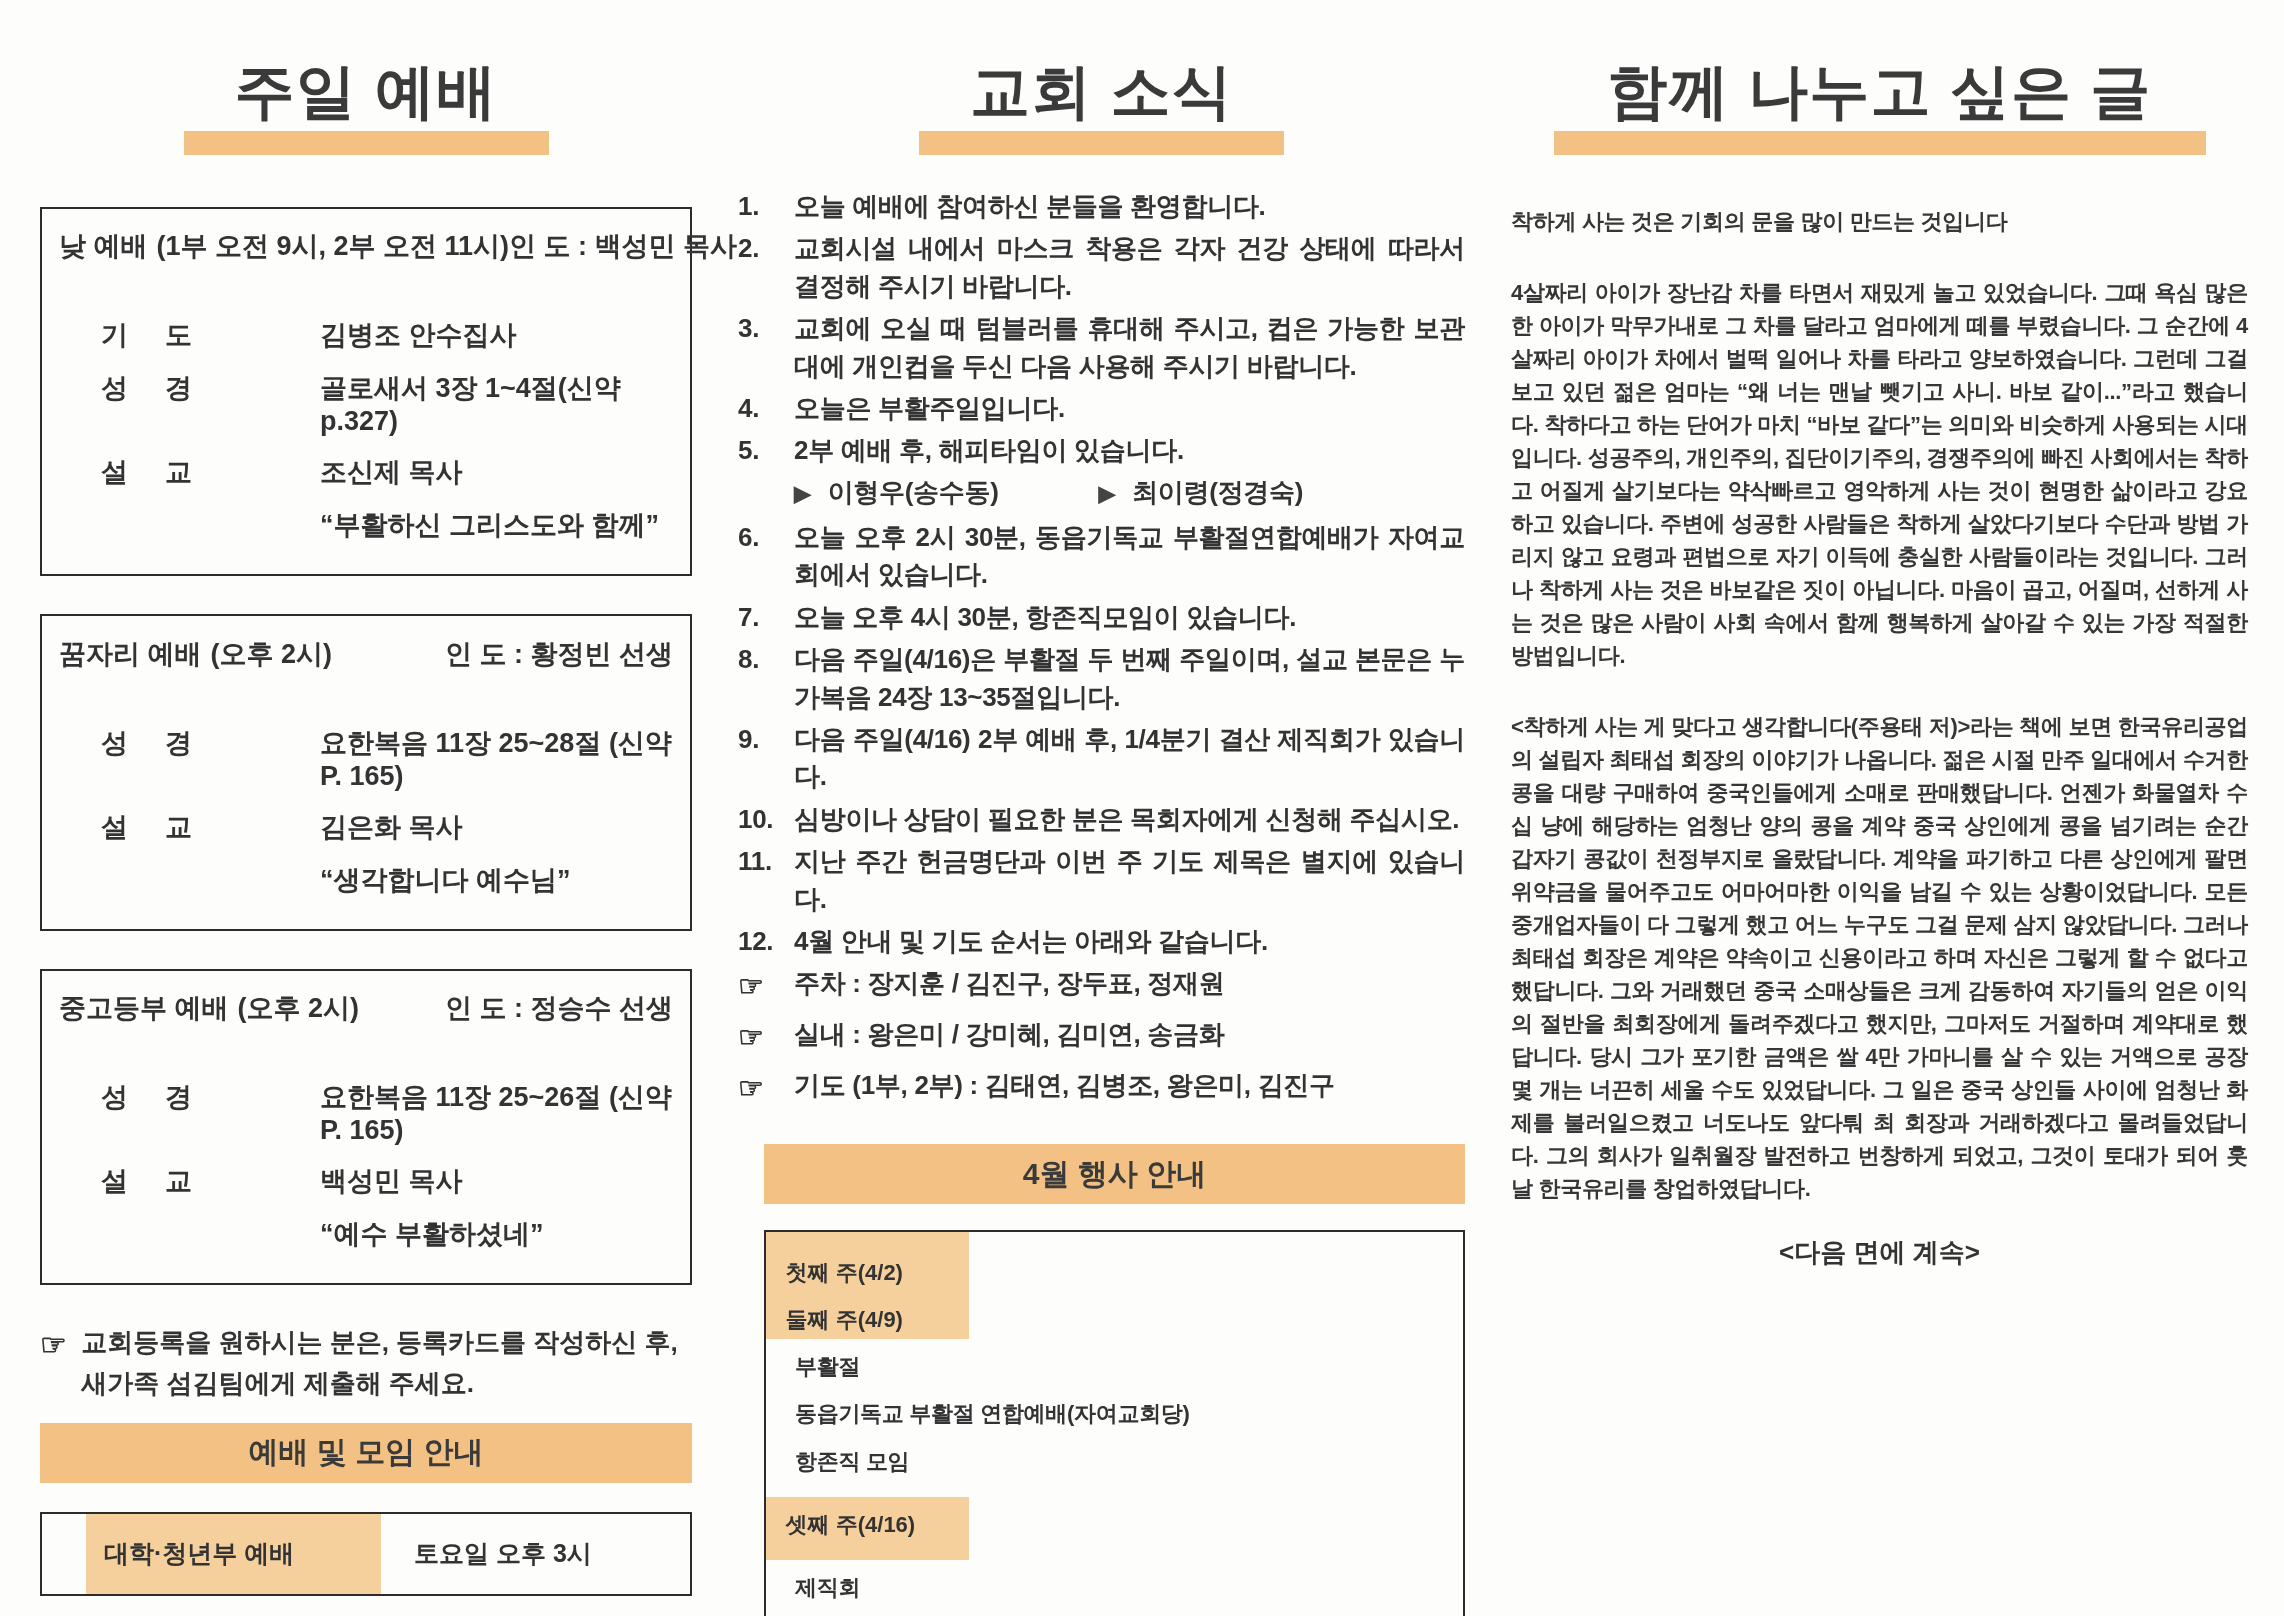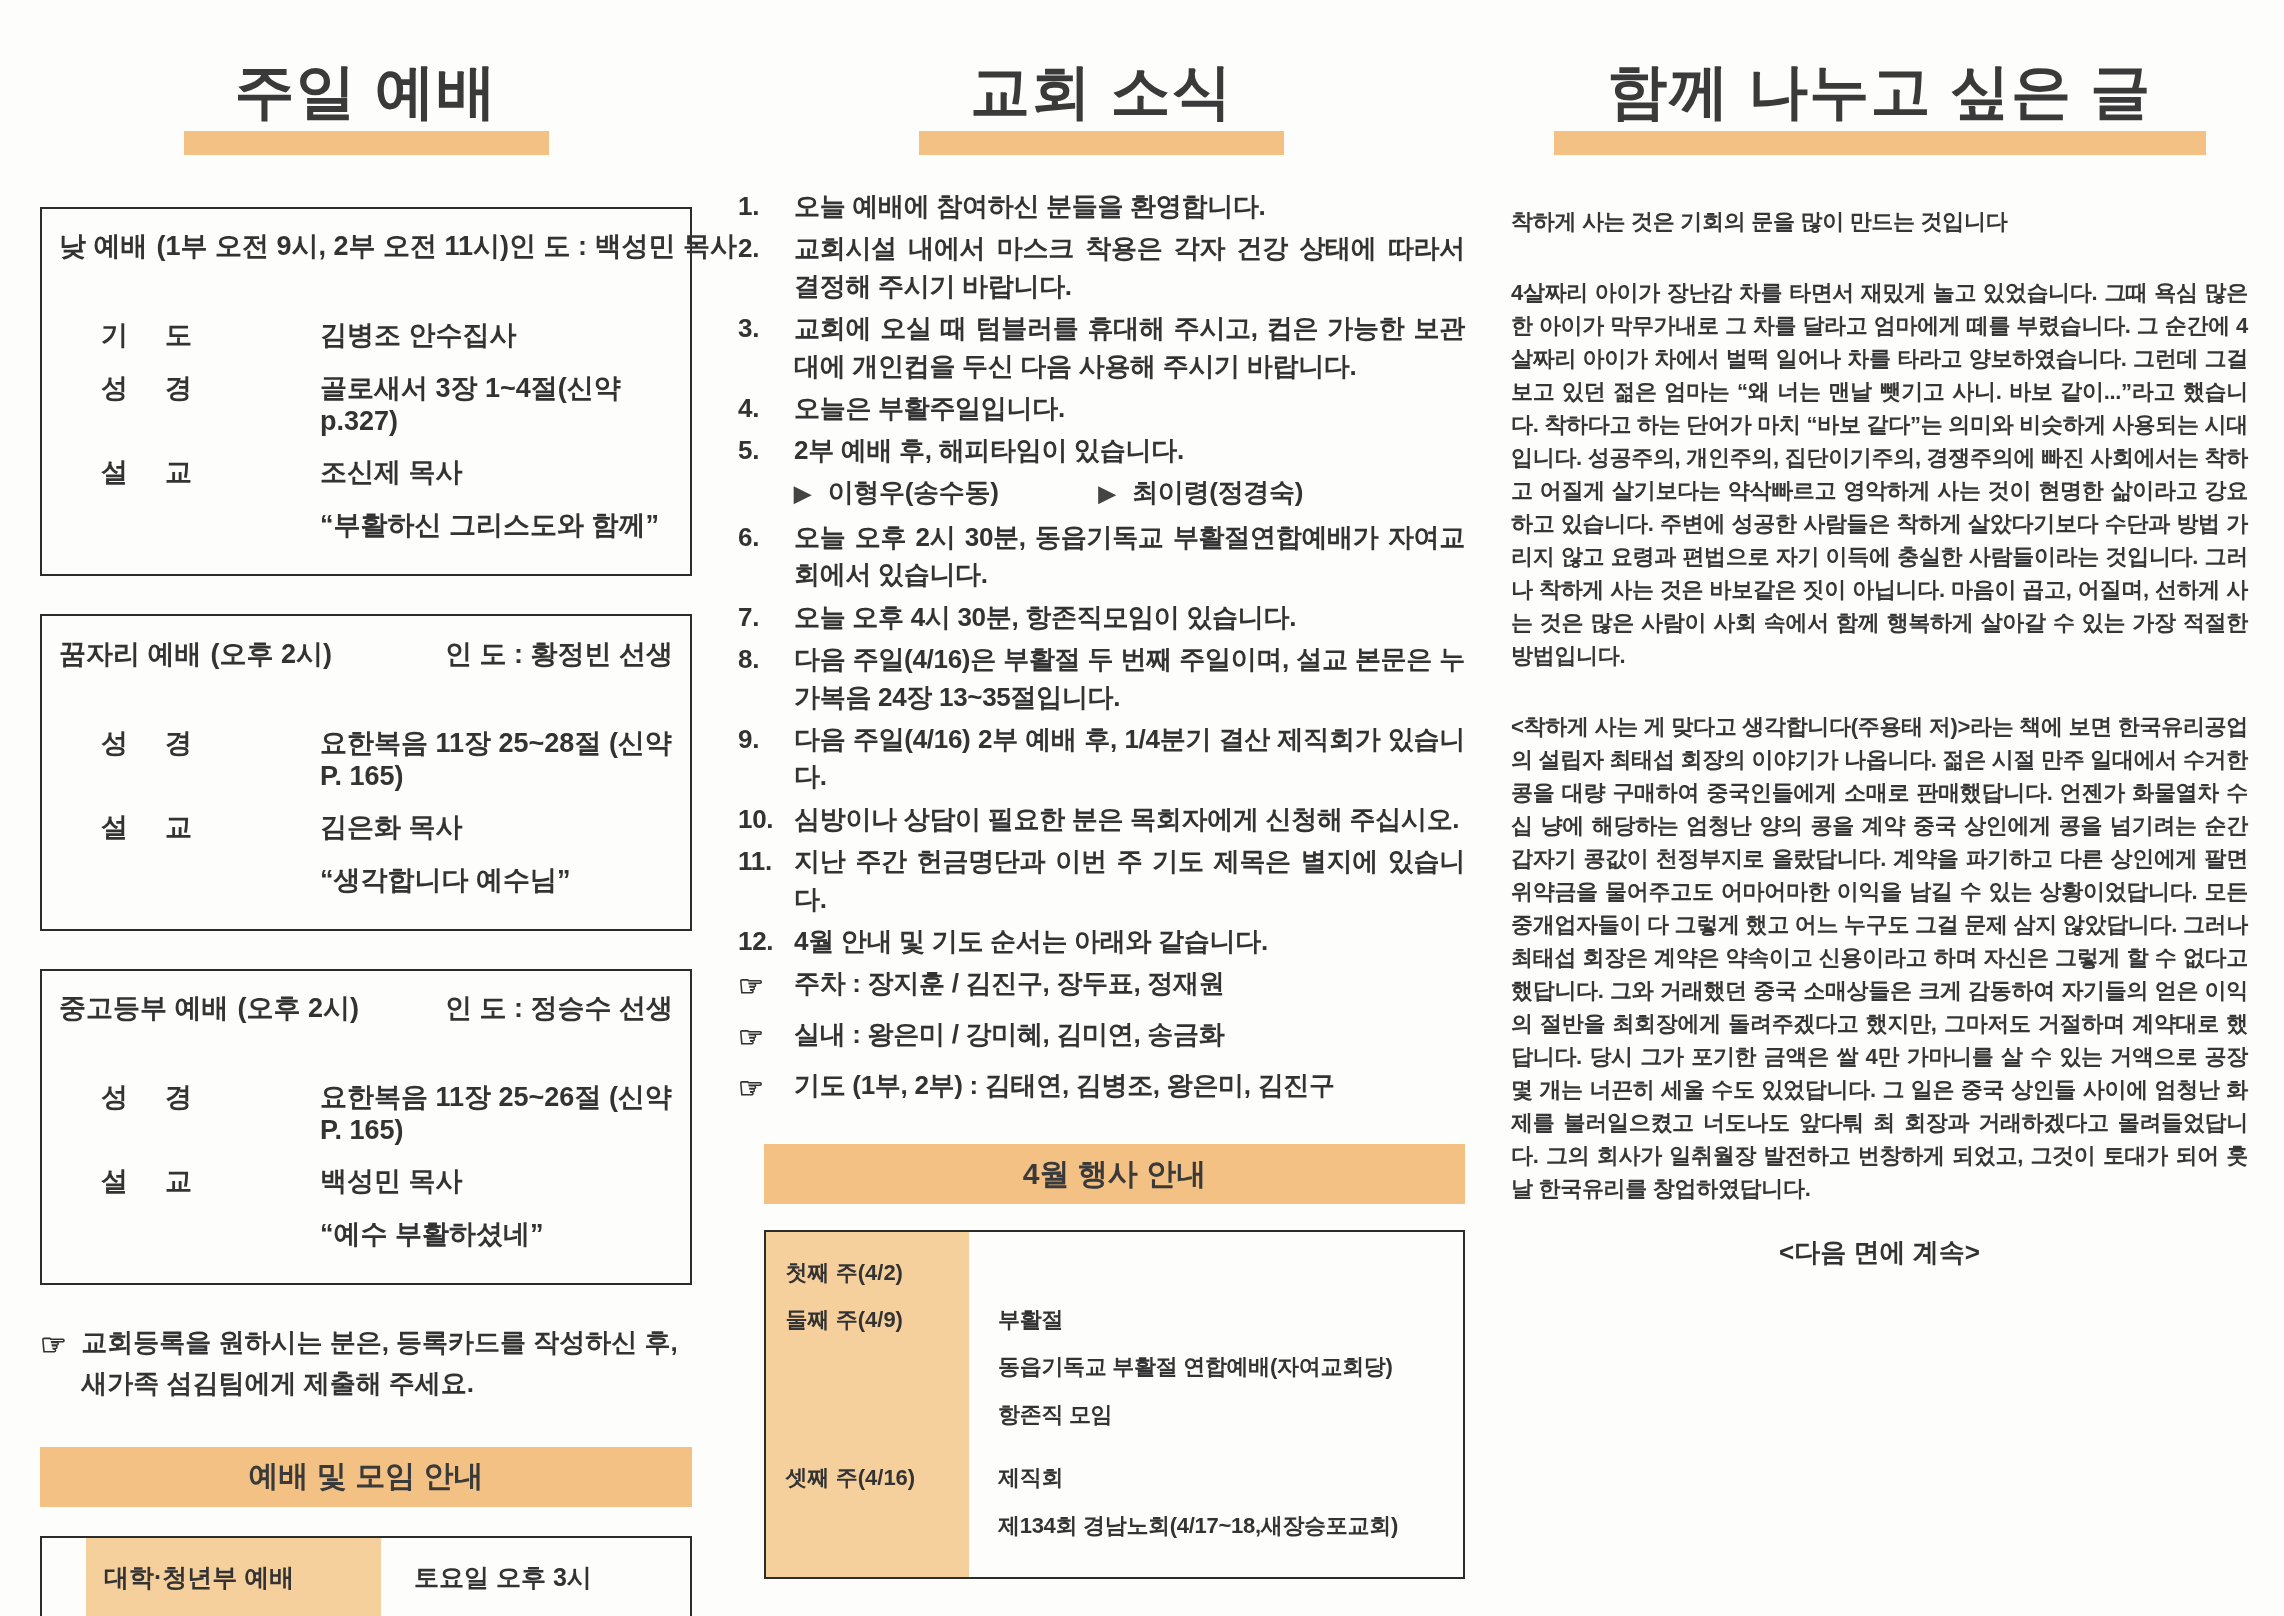--- a/index.html
+++ b/index.html
@@ -47,21 +47,21 @@
   .svc-quote { margin-left:261px; margin-top:2.6px; font-weight:700; }
 
   .reg-note {
     margin-top:37px; font-size:26px; line-height:1.55;
     display:flex; gap:14.3px;
   }
   .reg-note .hand { font-size:30px; flex:none; }
 
   
   .banner {
-    background:#f2c183; height:60px; margin-top:44px;
+    background:#f2c183; height:60px; margin-top:20px;
     display:flex; align-items:center; justify-content:center;
     font-size:30px; font-weight:700; color:#3a3a3a;
   }
 
   
   .meet-table { border:2.6px solid #2c2c2c; margin-top:29px; }
   .meet-row { display:flex;padding-left:44px; }
   .meet-row:first-child .meet-name, .meet-row:first-child .meet-time { padding-top:23.5px; }
   .meet-row:last-child  .meet-name, .meet-row:last-child  .meet-time { padding-bottom:23.5px; }
   .meet-name {
@@ -78,21 +78,21 @@
   .happy-row { display:flex; gap:22px; align-items:baseline; padding-left:56px; margin:2.6px 0 6.5px 0; }
   .happy-pair { display:flex; gap:17px; align-items:baseline; }
   .happy-pair + .happy-pair { margin-left:78px; }
   .tri { font-size:22px; color:#444; }
   .duty-row { display:grid; grid-template-columns:56px 1fr; margin-bottom:9px; }
   .duty-row .hand { font-size:29px; }
 
   
   .april-banner { margin-left:26px; margin-top:35px; }
   .april-table { border:2.6px solid #2c2c2c; margin-left:26px; margin-top:26px; font-size:22px; }
-  .ap-row { display:flex; }
+  .ap-row { display:flex;flex-direction:column; }
   .ap-week {
     width:203px; flex:none; background:#f6d09c;
     font-weight:700; padding:13px 3.9px 3.9px 19.6px;
   }
   .ap-events { padding:11.7px 9px 3.9px 29px; flex:1; }
   .ap-ev { margin-bottom:15.6px; line-height:1.45; letter-spacing:-0.3px; }
   .ap-row:first-child .ap-week, .ap-row:first-child .ap-events { padding-top:26px; }
   .ap-row:last-child .ap-week { padding-bottom:19.6px; }
   .ap-row:last-child .ap-events { padding-bottom:19.6px; }
 

